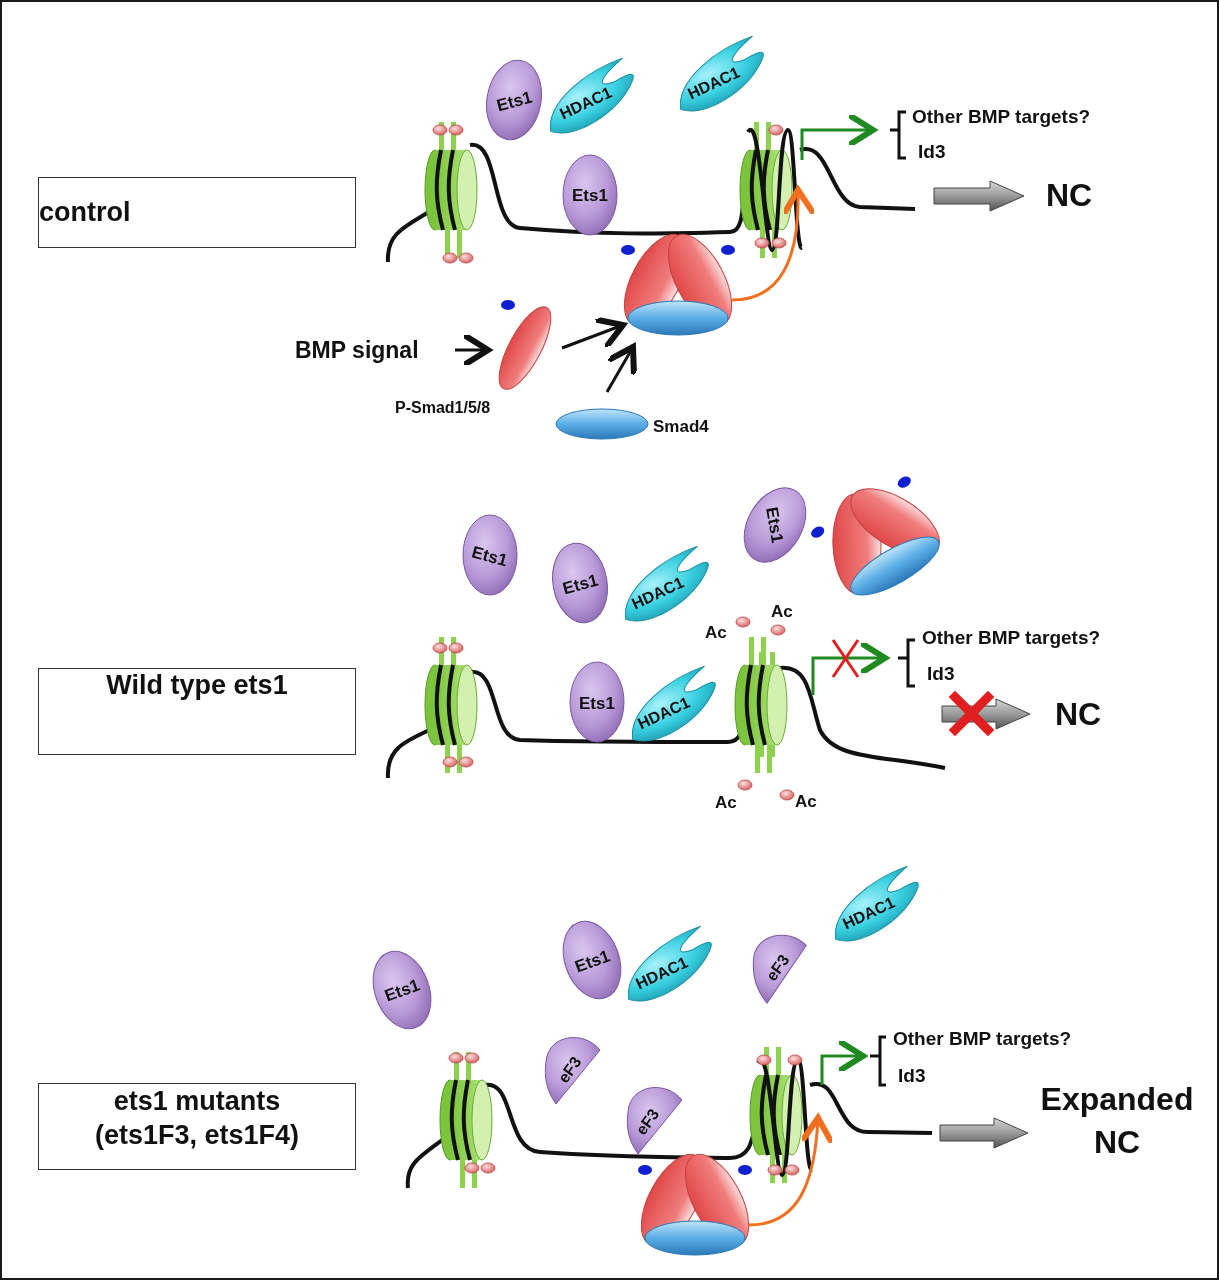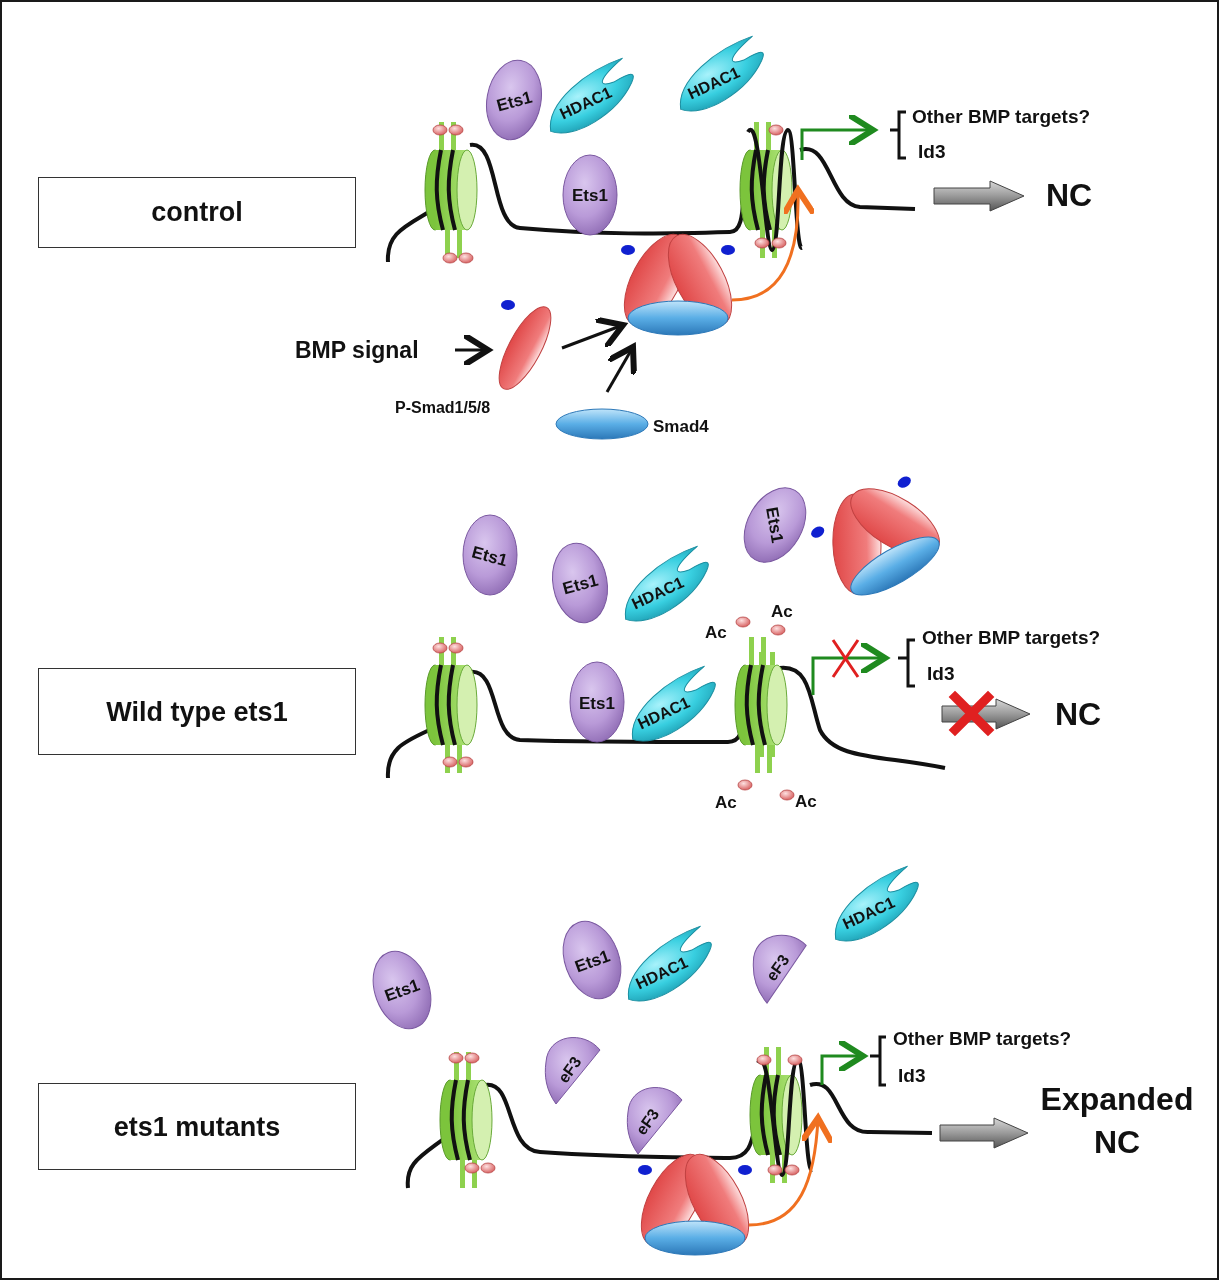--- a/index.html
+++ b/index.html
@@ -5,38 +5,39 @@
   html, body { margin: 0; padding: 0; background: #ffffff; }
   body { width: 1219px; height: 1280px; position: relative; overflow: hidden; }
   #frame {
     position: absolute; left: 0; top: 0; width: 1215px; height: 1276px;
     border: 2px solid #1a1a1a; background: #ffffff;
   }
   svg { position: absolute; left: 0; top: 0; }
   .lbl { font-family: "Liberation Sans", sans-serif; font-weight: bold; fill: #111; }
   .cond-box {
     position: absolute; border: 1.5px solid #333; background: #fff;
-    display: flex; align-items: center; justify-content: center; text-align: center;
+    display: flex; align-items: center; text-align: center;
     font-family: "Liberation Sans", sans-serif; font-weight: bold; color: #111;
     box-sizing: border-box;
   }
 </style>
 </head>
 <body>
 
 <div id="frame"></div>
 
 <div class="cond-box" style="left:38px; top:177px; width:318px; height:71px; font-size:27px;">
   <span>control</span>
 </div>
-<div class="cond-box" style="left:38px; top:668px; width:318px; height:87px; font-size:27px; flex-direction:row; line-height:32px;">
+<div class="cond-box" style="left:38px; top:668px; width:318px; height:87px; font-size:27px; flex-direction:column; line-height:32px;">
   <span>Wild type ets1</span>
 </div>
-<div class="cond-box" style="left:38px; top:1083px; width:318px; height:87px; font-size:27px; flex-direction:row; line-height:34px;">
+<div class="cond-box" style="left:38px; top:1083px; width:318px; height:87px; font-size:27px; flex-direction:column; line-height:34px;">
   <span>ets1 mutants</span>
+  <span>(ets1F3, ets1F4)</span>
 </div>
 
 <svg width="1219" height="1280" viewBox="0 0 1219 1280">
   <defs>
     <radialGradient id="gEts" cx="40%" cy="35%" r="70%">
       <stop offset="0%" stop-color="#d9c6ee"></stop>
       <stop offset="60%" stop-color="#b99ad8"></stop>
       <stop offset="100%" stop-color="#8f6cb4"></stop>
     </radialGradient>
     <radialGradient id="gHdac" cx="40%" cy="35%" r="70%">

